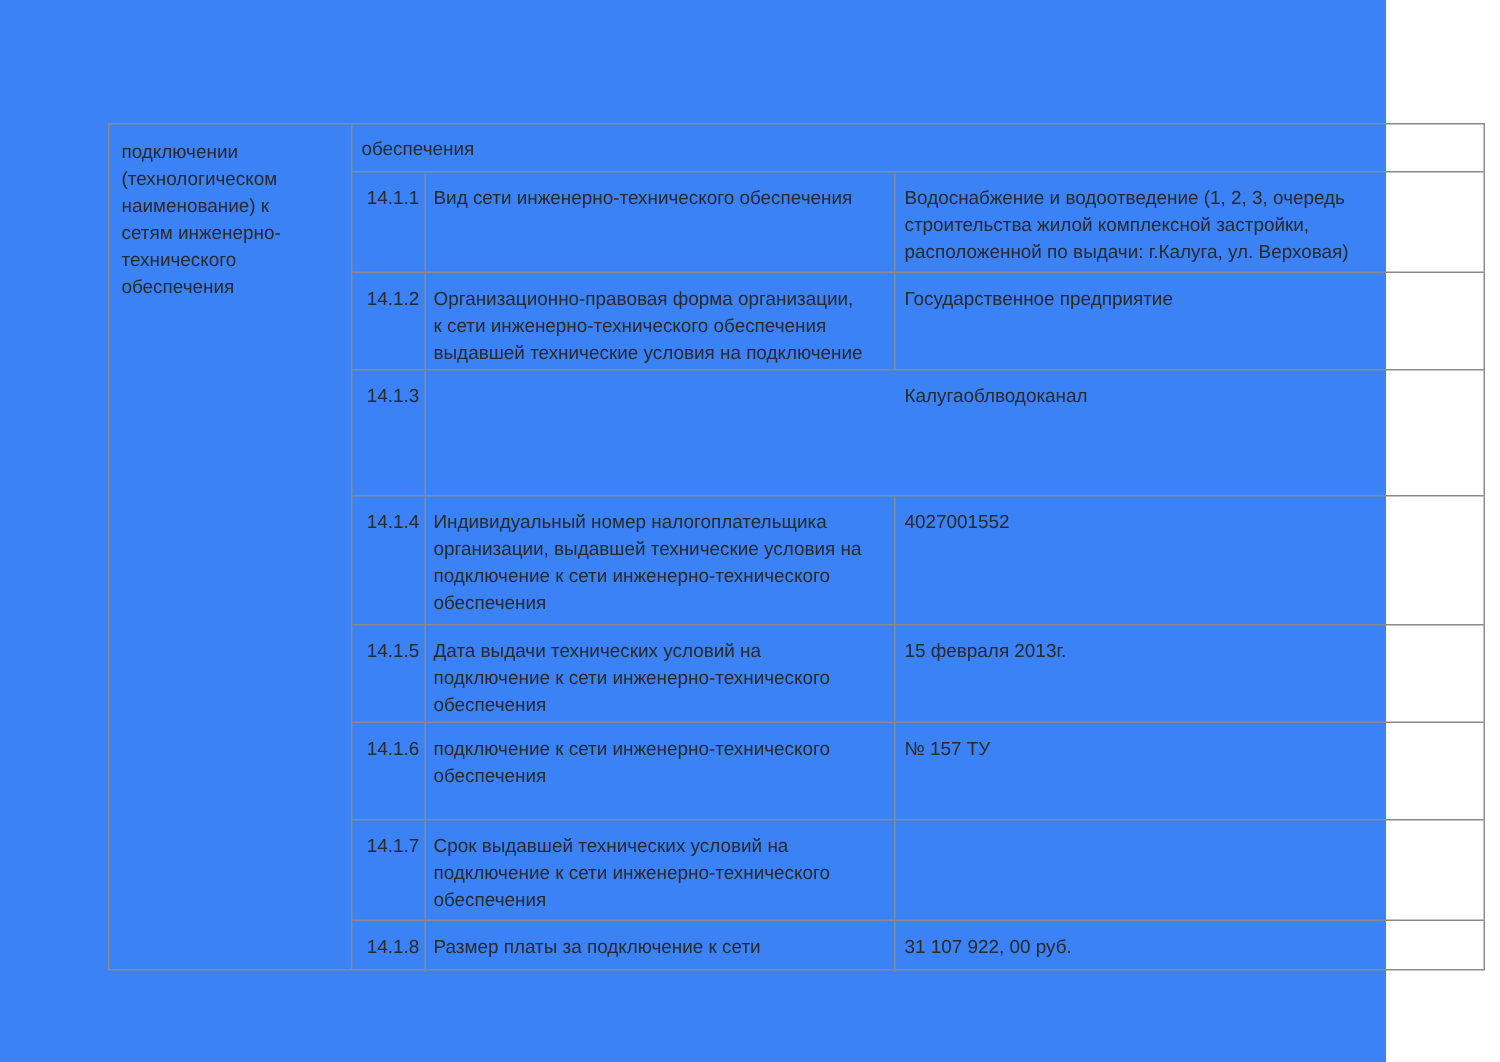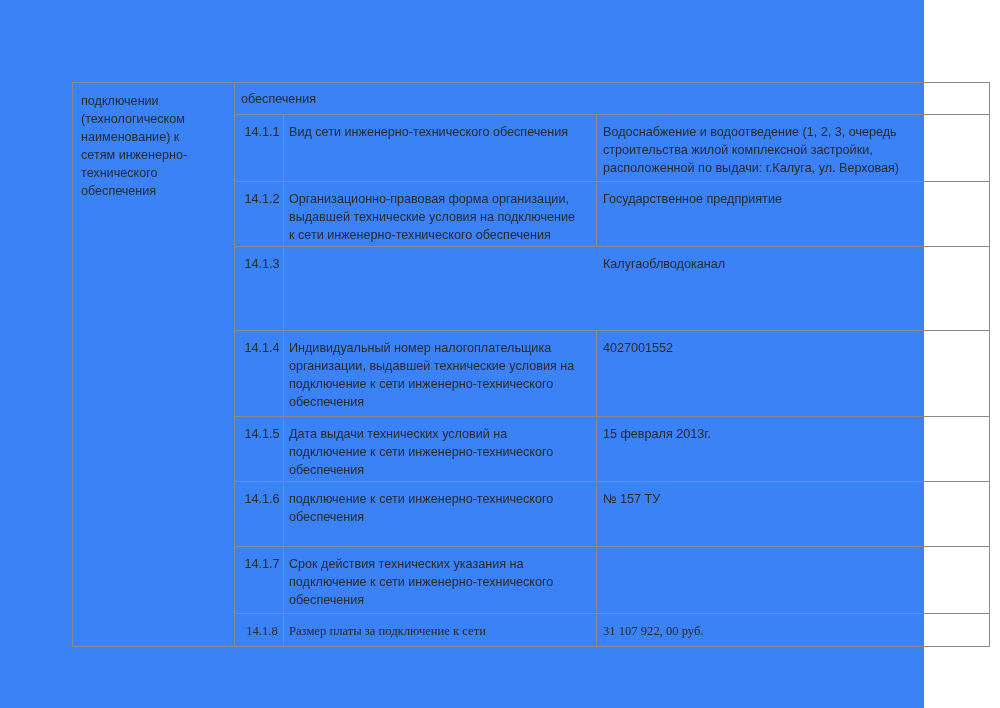--- a/index.html
+++ b/index.html
@@ -54,21 +54,21 @@
     box-sizing: border-box;
     padding: 9px 0 0 6px;
     font-size: 12.6px;
   }
   .row {
     position: absolute;
     left: 0; right: 0;
     box-sizing: border-box;
     border-bottom: 1px solid #8a8a8a;
   }
-  .row.last { border-bottom: none; font-family: Liberation Serif, serif; }
+  .row.last { border-bottom: none; }
   .cell {
     position: absolute;
     top: 0; bottom: 0;
     box-sizing: border-box;
     font-size: 12.6px;
     line-height: 18px;
     padding-top: 8px;
   }
   .c-num {
     left: 0;
@@ -130,22 +130,22 @@
           <span class="line">Водоснабжение и водоотведение (1, 2, 3, очередь</span>
           <span class="line">строительства жилой комплексной застройки,</span>
           <span class="line">расположенной по выдачи: г.Калуга, ул. Верховая)</span>
         </div>
       </div>
 
       <div class="row" id="r2">
         <div class="cell c-num">14.1.2</div>
         <div class="cell c-desc">
           <span class="line">Организационно-правовая форма организации,</span>
+          <span class="line">к сети инженерно-технического обеспечения</span>
           <span class="line">выдавшей технические условия на подключение</span>
-          <span class="line">к сети инженерно-технического обеспечения</span>
         </div>
         <div class="cell c-val">
           <span class="line">Государственное предприятие</span>
         </div>
       </div>
 
       <div class="row" id="r3">
         <div class="cell c-num">14.1.3</div>
         <div class="cell c-val">
           <span class="line">Калугаоблводоканал</span>
@@ -184,21 +184,21 @@
           <span class="line">обеспечения</span>
         </div>
         <div class="cell c-val">
           <span class="line">№ 157 ТУ</span>
         </div>
       </div>
 
       <div class="row" id="r7">
         <div class="cell c-num">14.1.7</div>
         <div class="cell c-desc">
-          <span class="line">Срок действия технических указания на</span>
+          <span class="line">Срок выдавшей технических условий на</span>
           <span class="line">подключение к сети инженерно-технического</span>
           <span class="line">обеспечения</span>
         </div>
       </div>
 
       <div class="row last" id="r8">
         <div class="cell c-num">14.1.8</div>
         <div class="cell c-desc">
           <span class="line">Размер платы за подключение к сети</span>
         </div>

